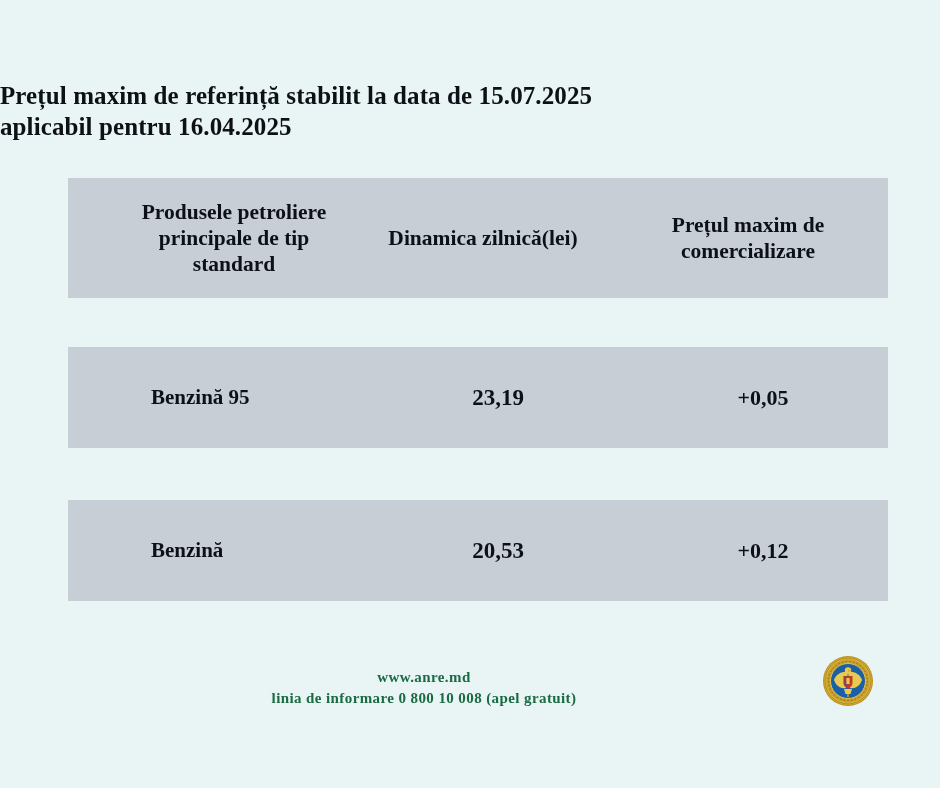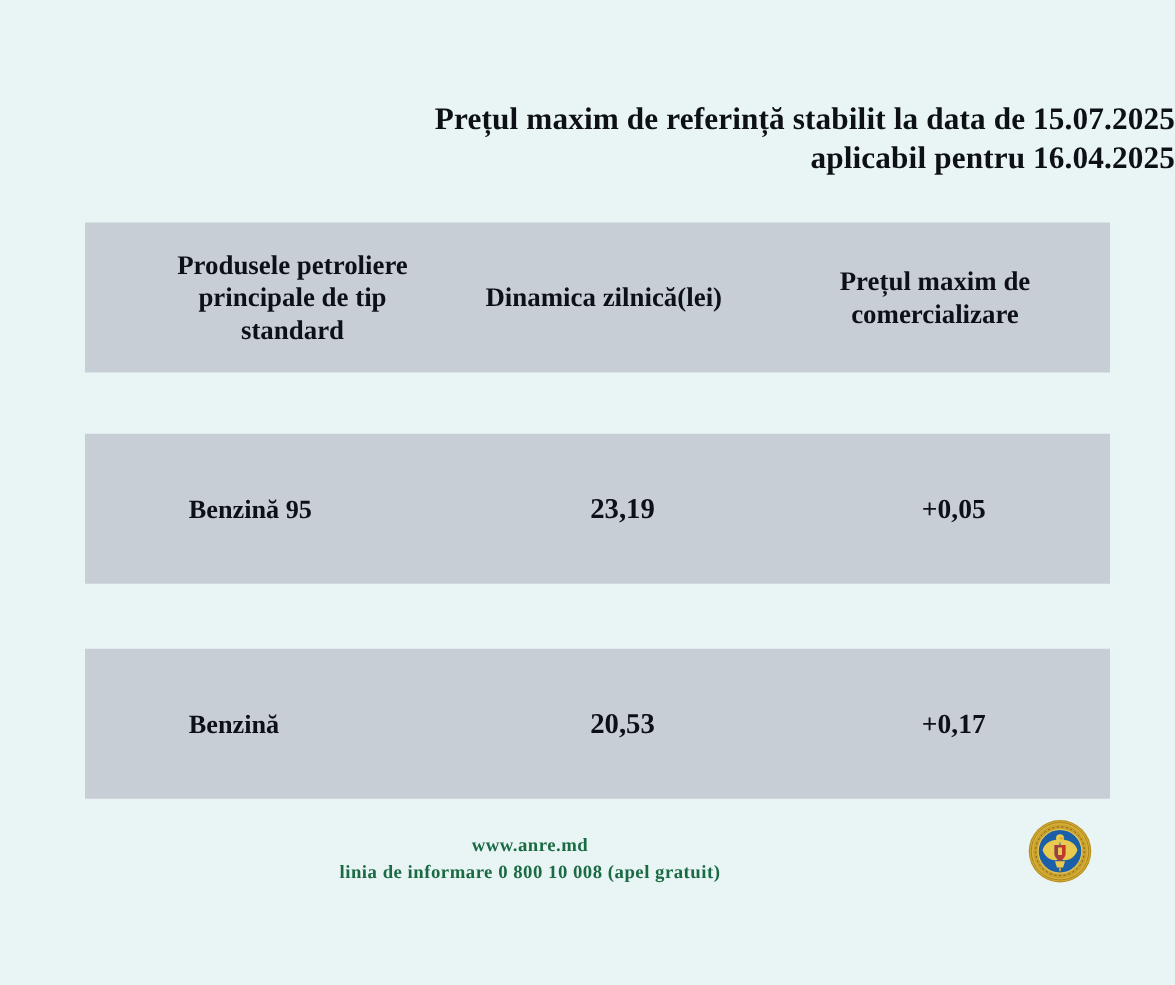--- a/index.html
+++ b/index.html
@@ -16,21 +16,21 @@
     color: #101820;
     position: relative;
   }
 
   
   .title-block {
     position: absolute;
     left: 0;
     top: 80px;
     width: 940px;
-    text-align: right;
+    text-align: left;
     font-family: Liberation Serif, serif;
   }
   .title-line {
     font-size: 25px;
     font-weight: bold;
     line-height: 31px;
     color: #0d1117;
     letter-spacing: 0.1px;
   }
 
@@ -49,21 +49,21 @@
     background: #c8ced6;
     width: 820px;
   }
 
   .row.header-row {
     height: 120px;
     align-items: center;
   }
 
   .row.data-row {
-    height: 120px;
+    height: 101px;
   }
 
   .spacer-1 { height: 49px; }
   .spacer-2 { height: 52px; }
 
   .cell {
     display: flex;
     align-items: center;
     justify-content: center;
     height: 100%;
@@ -169,21 +169,21 @@
   <div class="spacer-2"></div>
 
   <div class="row data-row">
     <div class="cell col-product">
       <span class="product-name">Benzină</span>
     </div>
     <div class="cell col-price">
       <span class="value-text">20,53</span>
     </div>
     <div class="cell col-dynamic">
-      <span class="dyn-text">+0,17</span>
+      <span class="dyn-text">+0,12</span>
     </div>
   </div>
 
 </div>
 
 <div class="footer">
   <div class="footer-line">www.anre.md</div>
   <div class="footer-line">linia de informare 0 800 10 008 (apel gratuit)</div>
 </div>
 

